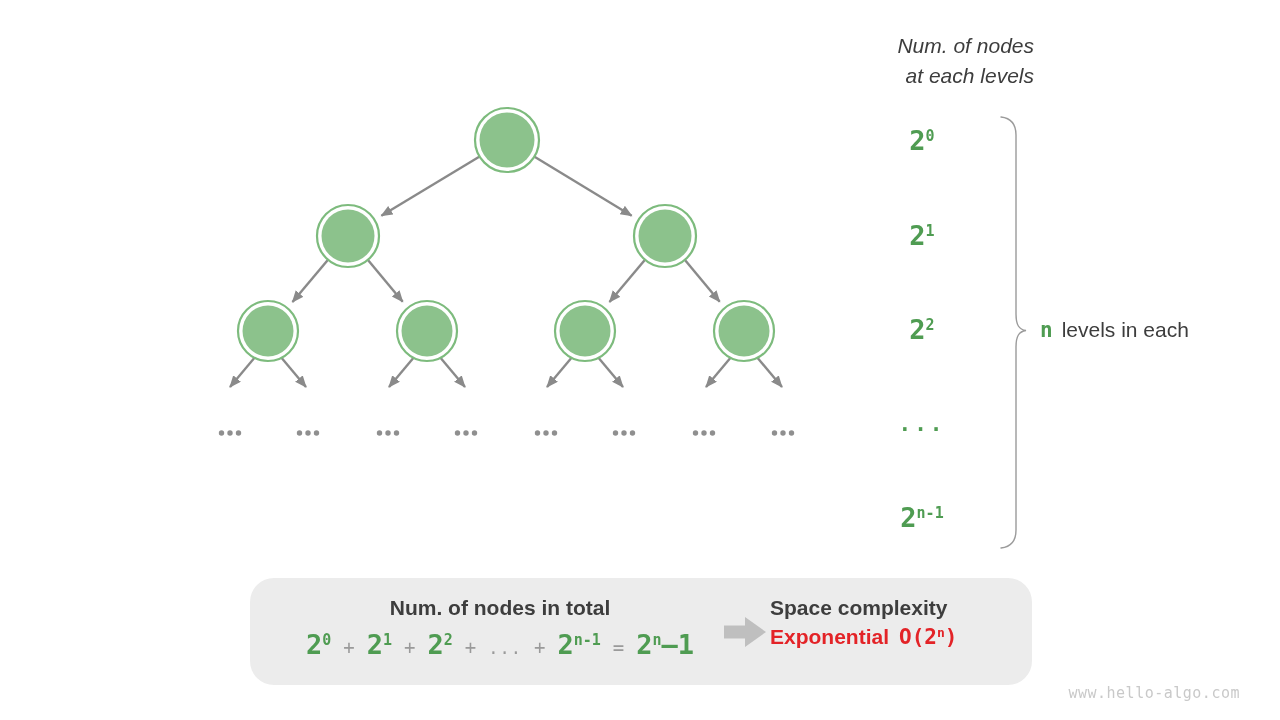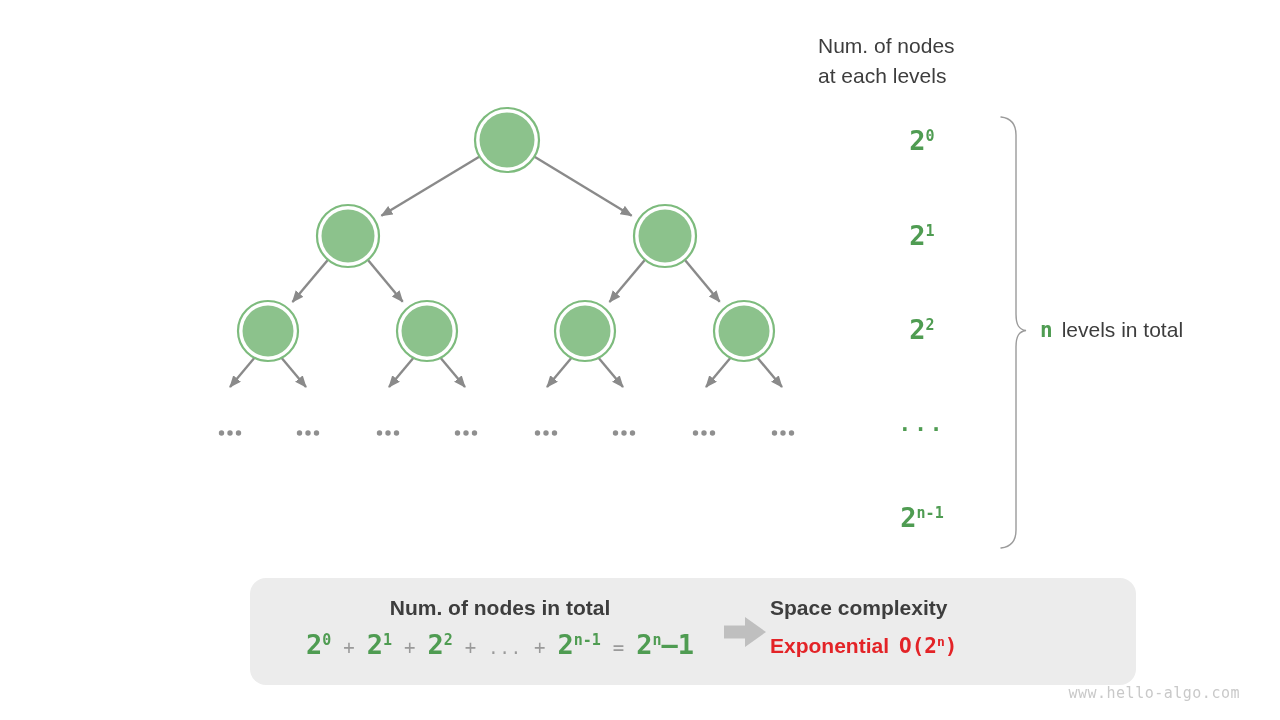--- a/index.html
+++ b/index.html
@@ -4,22 +4,22 @@
 <style>
   html,body { margin:0; padding:0; background:#fff; }
   .stage {
     position:relative; width:1280px; height:720px; background:#ffffff;
     overflow:hidden; font-family:"Liberation Sans", sans-serif;
   }
   #tree-svg { position:absolute; left:0; top:0; }
 
   
   .header {
-    position:absolute; left:818px; top:31px; width:216px; text-align:left;
-    font-size:21px; line-height:30px; color:var(--dark,#3d3d3d);
+    position:absolute; left:818px; top:31px; width:216px; text-align:right;
+    font-size:21px; line-height:30px; color:var(--dark,#3d3d3d);font-style:italic;
   }
 
   
   .lvl {
     position:absolute; left:860px; width:124px; text-align:center;
     font-family:"DejaVu Sans Mono", monospace; font-weight:bold;
     font-size:27px; line-height:34px; color:var(--green,#4f9c52);
   }
   .lvl .lsup { font-size:15px; vertical-align:9px; line-height:0; }
   .lvl.dots { font-size:21px; letter-spacing:3px; }
@@ -29,42 +29,42 @@
     position:absolute; left:1040px; top:313px; font-size:21px; line-height:34px;
     color:var(--dark,#3d3d3d); white-space:nowrap;
   }
   .brace-label .n {
     font-family:"DejaVu Sans Mono", monospace; font-weight:bold;
     color:var(--green,#4f9c52); margin-right:9px;
   }
 
   
   .sumbox {
-    position:absolute; left:250px; top:578px; width:886px; height:107px;
-    background:var(--boxbg,#ececec); border-radius:16px;
+    position:absolute; left:250px; top:578px; width:782px; height:107px;
+    background:var(--boxbg,#ececec); border-radius:24px;
   }
   .sb-left  { position:absolute; left:30px;  top:16px; width:440px; text-align:center; }
   .sb-right { position:absolute; left:520px; top:16px; width:262px; text-align:left; }
   .btitle {
     font-weight:bold; font-size:21px; line-height:28px; color:var(--dark,#3d3d3d);
   }
   .formula {
     display:flex; justify-content:center; align-items:baseline; gap:12px;
     margin-top:7px; line-height:32px; white-space:nowrap;
   }
   .tok.green { color:var(--green,#4f9c52); font-family:"DejaVu Sans Mono",monospace; font-weight:bold; font-size:27px; }
   .tok.gray  { color:var(--op,#9a9a9a);   font-family:"DejaVu Sans Mono",monospace; font-size:19px; }
   .tok.small { font-size:17px; letter-spacing:1px; }
   .fsup { font-size:15px; vertical-align:9px; line-height:0; }
 
   .blockarrow { position:absolute; left:474px; top:37px; }
   .blockarrow path { fill:var(--blockarrow,#bfbfbf); }
 
   .complexity {
-    margin-top:9px; font-weight:bold; font-size:21px; line-height:30px;
+    font-weight:bold; font-size:21px; line-height:30px;
     color:var(--red,#e32327); white-space:nowrap;
   }
   .complexity .math { font-family:"DejaVu Sans Mono",monospace; margin-left:10px; }
   .math .msup { font-size:13px; vertical-align:7px; line-height:0; }
 
   .watermark {
     position:absolute; right:40px; bottom:18px;
     font-family:"DejaVu Sans Mono",monospace; font-size:15px; letter-spacing:.5px;
     color:var(--watermark,#c9c9c9);
     text-align:center;
@@ -160,21 +160,21 @@
     <span>2</span><sup class="lsup">2</sup>
   </div>
   <div class="lvl dots" style="top:407px">
     <span>...</span>
   </div>
   <div class="lvl" style="top:501px">
     <span>2</span><sup class="lsup">n-1</sup>
   </div>
 
   <div class="brace-label">
-    <span class="n">n</span><span>levels in total</span>
+    <span class="n">n</span><span>levels in each</span>
   </div>
 
   <div class="sumbox">
     <div class="sb-left">
       <div class="btitle">Num. of nodes in total</div>
       <div class="formula">
           <span class="tok green">2<sup class="fsup">0</sup></span>
           <span class="tok gray">+</span>
           <span class="tok green">2<sup class="fsup">1</sup></span>
           <span class="tok gray">+</span>

